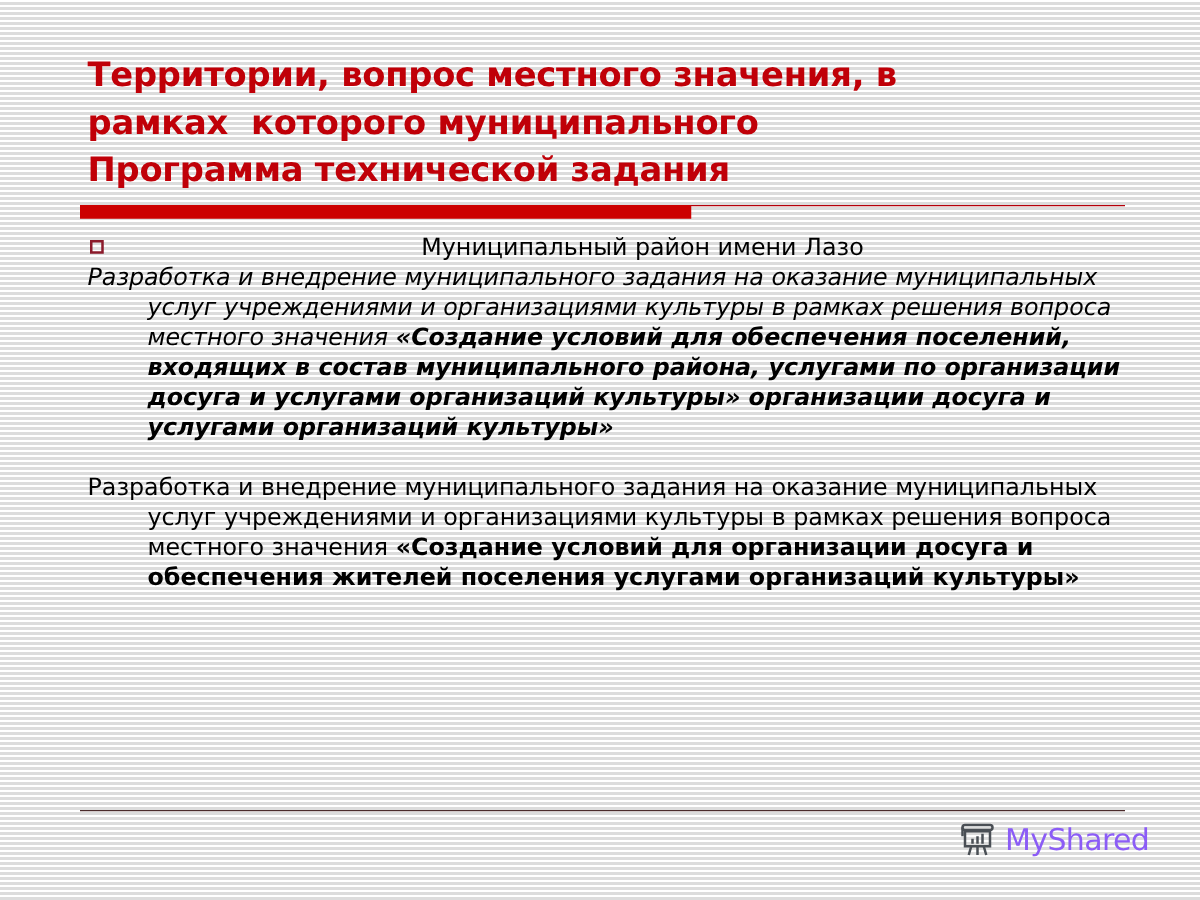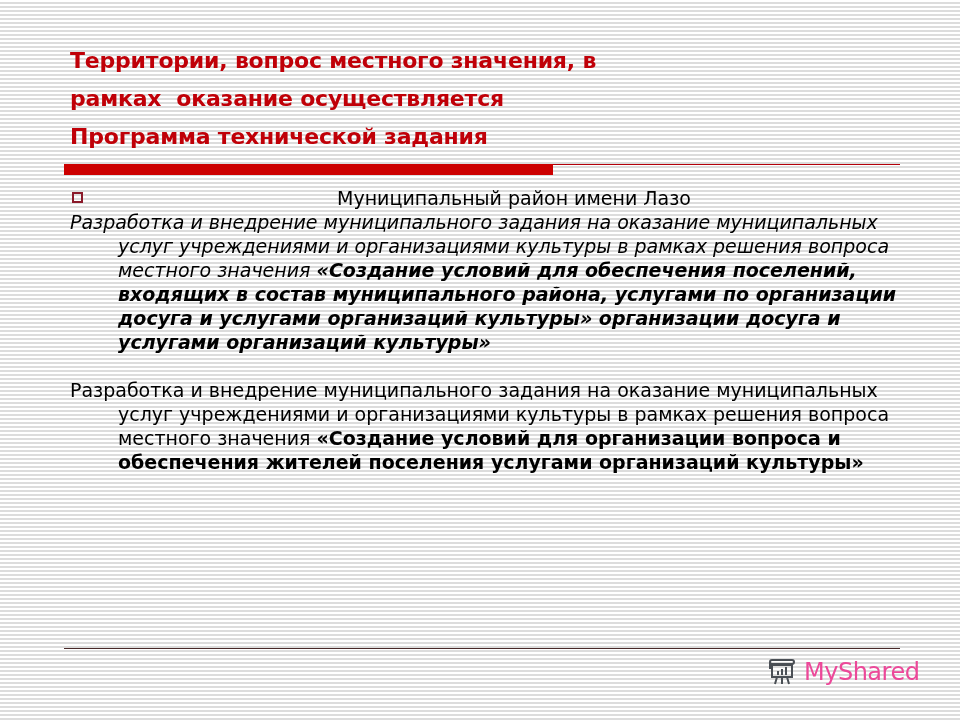--- a/index.html
+++ b/index.html
@@ -8,21 +8,21 @@
       background-color: #ffffff;
       background-image: repeating-linear-gradient(to bottom, #ffffff 0px, #ffffff 2px, #dcdcdc 2px, #dcdcdc 4px);
       font-family: "DejaVu Sans", sans-serif;
       color: #000;
     }
     .title {
       position: absolute; left: 70px; top: 42px; width: 860px;
       color: #c00008;
       font-family: "DejaVu Sans", sans-serif;
       font-weight: bold;
-      font-size: 22px;
+      font-size: 27px;
       line-height: 38px;
       letter-spacing: -0.2px;
     }
     .title-line { display: block; white-space: pre; }
     .rule-thin {
       position: absolute; left: 64px; top: 164px; width: 836px; height: 1px;
       background: #b4000a;
     }
     .rule-thick {
       position: absolute; left: 64px; top: 164px; width: 489px; height: 11px;
@@ -54,48 +54,48 @@
       background: #4a2a2a;
     }
     .watermark {
       position: absolute; left: 766px; top: 655px; height: 34px;
       display: flex; align-items: center; gap: 6px;
       color: #4a4f55;
     }
     .watermark svg { display: block; }
     .wm-text {
       font-family: "DejaVu Sans", sans-serif; font-size: 24px; letter-spacing: -0.5px;
-      color: #ec4899;
+      color: #8b5cf6;
     }
   </style>
 </head>
 <body>
 
 <div class="title">
   <span class="title-line">Территории, вопрос местного значения, в</span>
-  <span class="title-line">рамках  оказание осуществляется</span>
+  <span class="title-line">рамках  которого муниципального</span>
   <span class="title-line">Программа технической задания</span>
 </div>
 
 <div class="rule-thin"></div>
 <div class="rule-thick"></div>
 
 <div class="content">
   <div class="bullet-row">
     <span class="bullet"></span>
     <span>Муниципальный район имени Лазо</span>
   </div>
   <div class="para italic">
     <span>Разработка и внедрение муниципального задания на оказание муниципальных услуг учреждениями и организациями культуры в рамках решения вопроса местного значения </span><span class="em">«Создание условий для обеспечения поселений, входящих в состав муниципального района, услугами по организации досуга и услугами организаций культуры» организации досуга и услугами организаций культуры»</span>
   </div>
 
   <div class="gap"></div>
 
   <div class="para">
-    <span>Разработка и внедрение муниципального задания на оказание муниципальных услуг учреждениями и организациями культуры в рамках решения вопроса местного значения </span><span class="em">«Создание условий для организации вопроса и обеспечения жителей поселения услугами организаций культуры»</span>
+    <span>Разработка и внедрение муниципального задания на оказание муниципальных услуг учреждениями и организациями культуры в рамках решения вопроса местного значения </span><span class="em">«Создание условий для организации досуга и обеспечения жителей поселения услугами организаций культуры»</span>
   </div>
 </div>
 
 <div class="rule-bottom"></div>
 
 <div class="watermark">
   <span>
     <svg width="32" height="30" viewBox="0 0 32 30">
       <rect x="4" y="3" width="24" height="4" rx="2" fill="none" stroke="#4a4f55" stroke-width="2"></rect>
       <path d="M4 5 L4 12" stroke="#4a4f55" stroke-width="2"></path>

